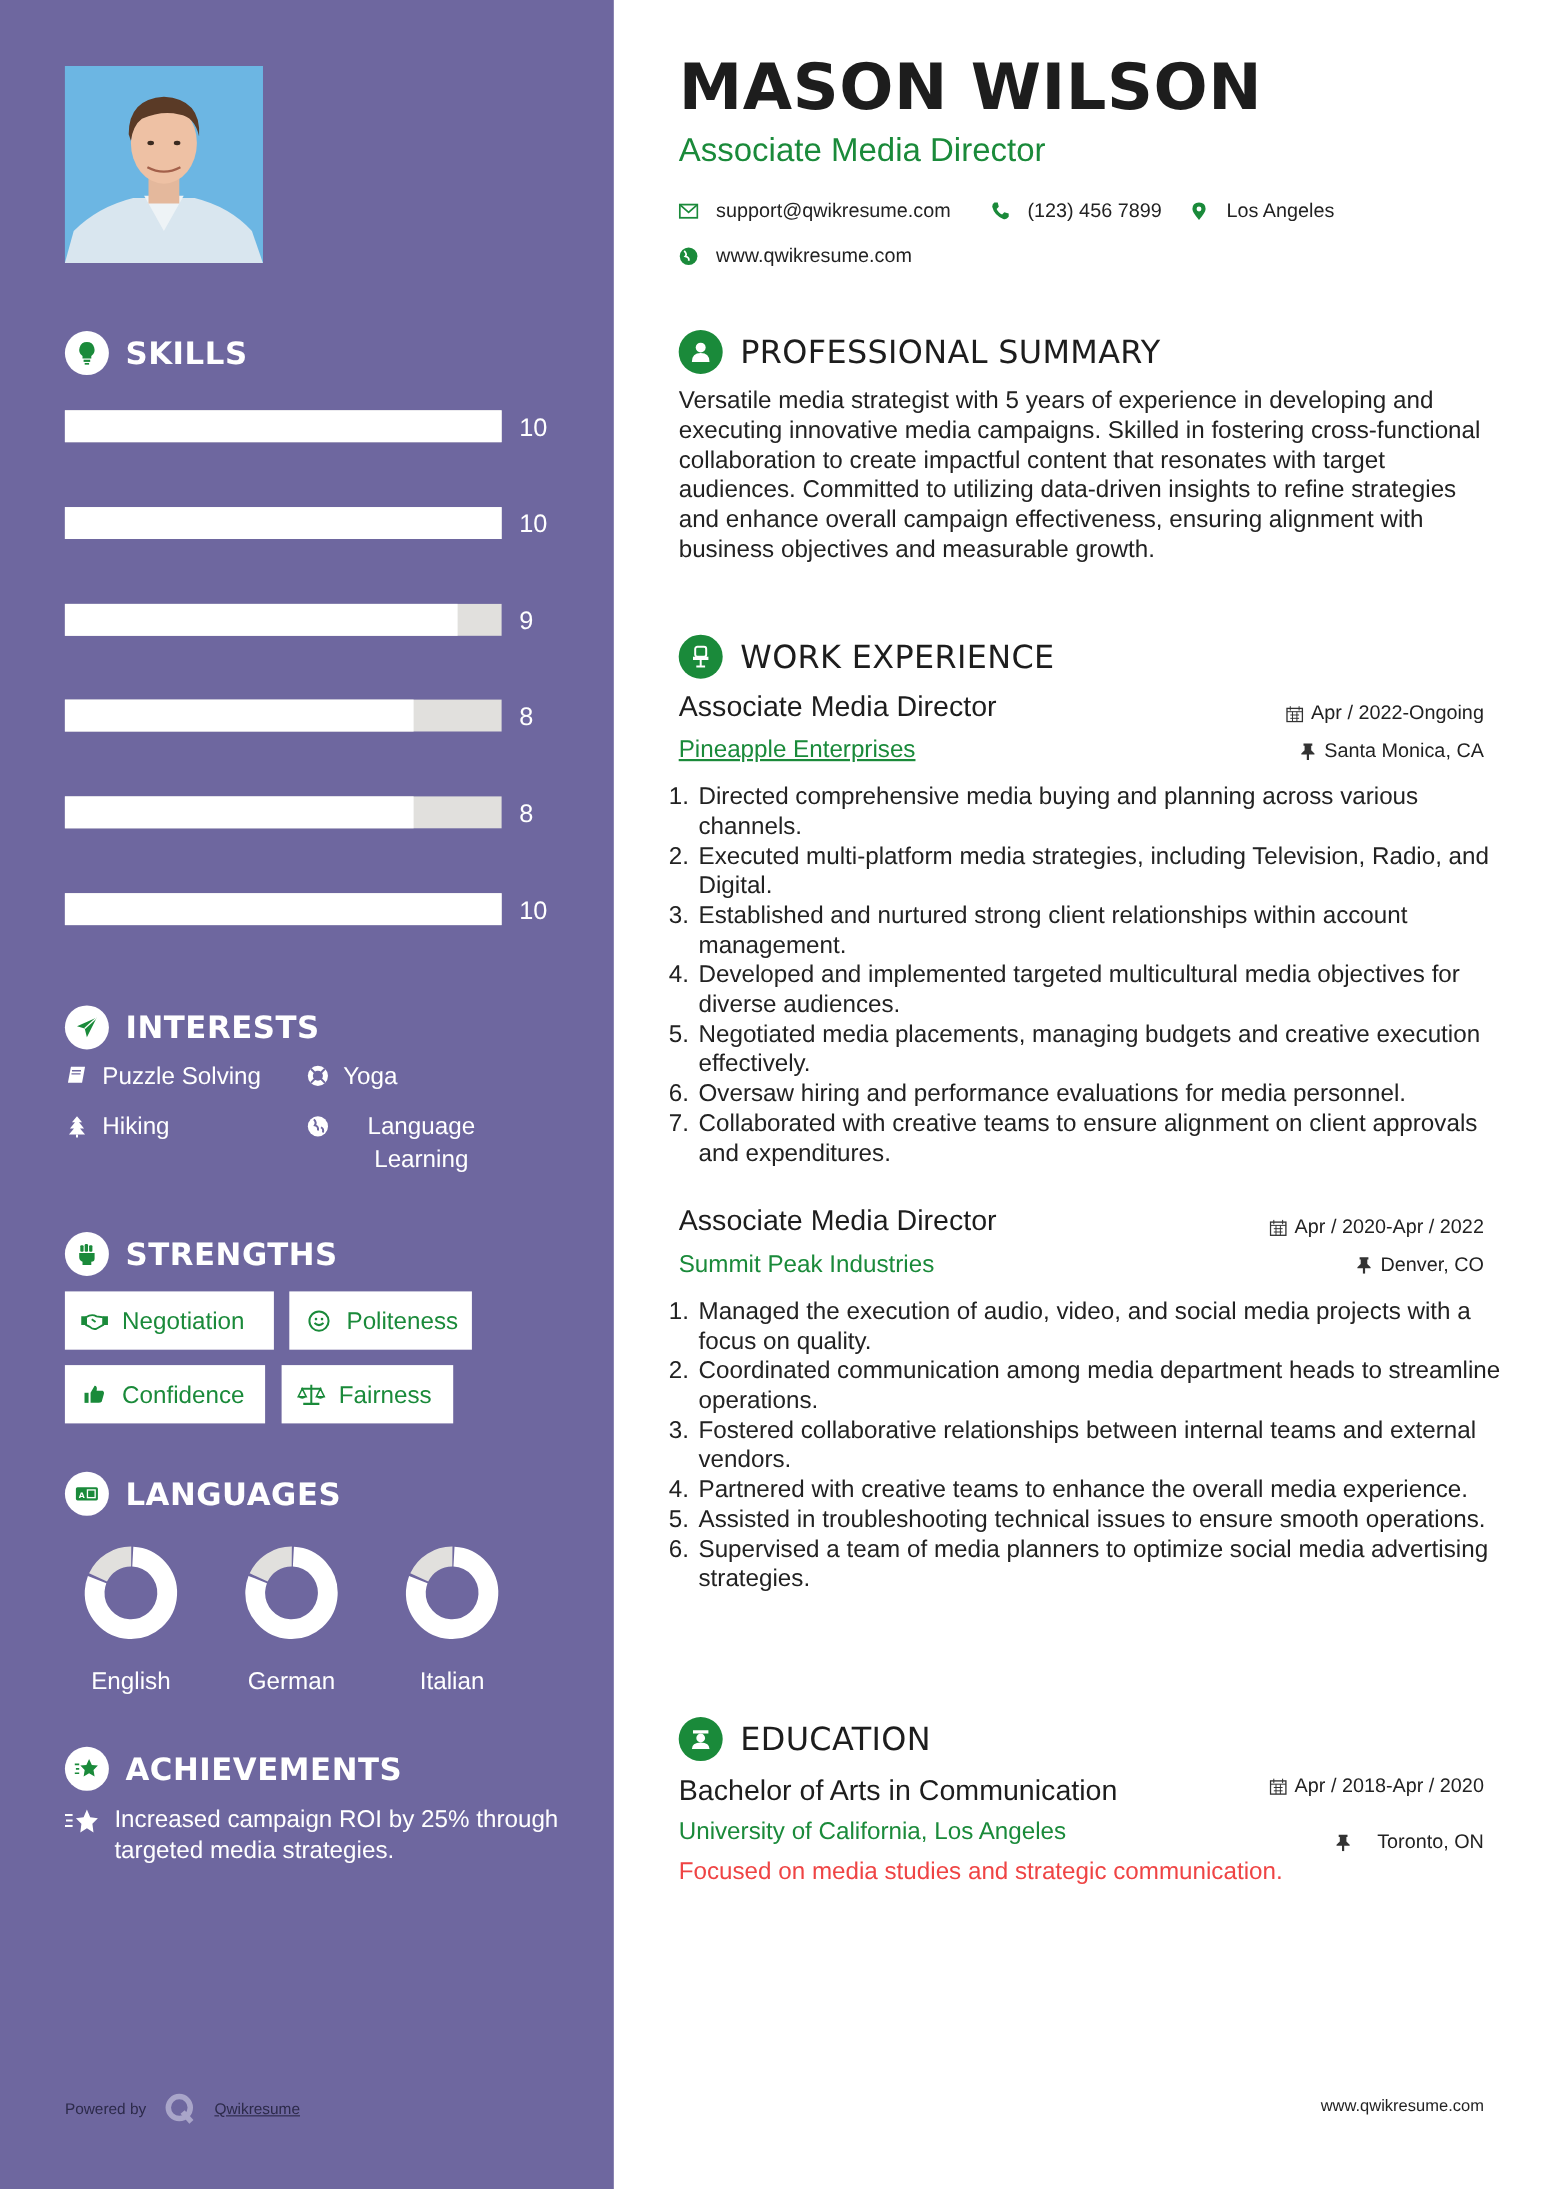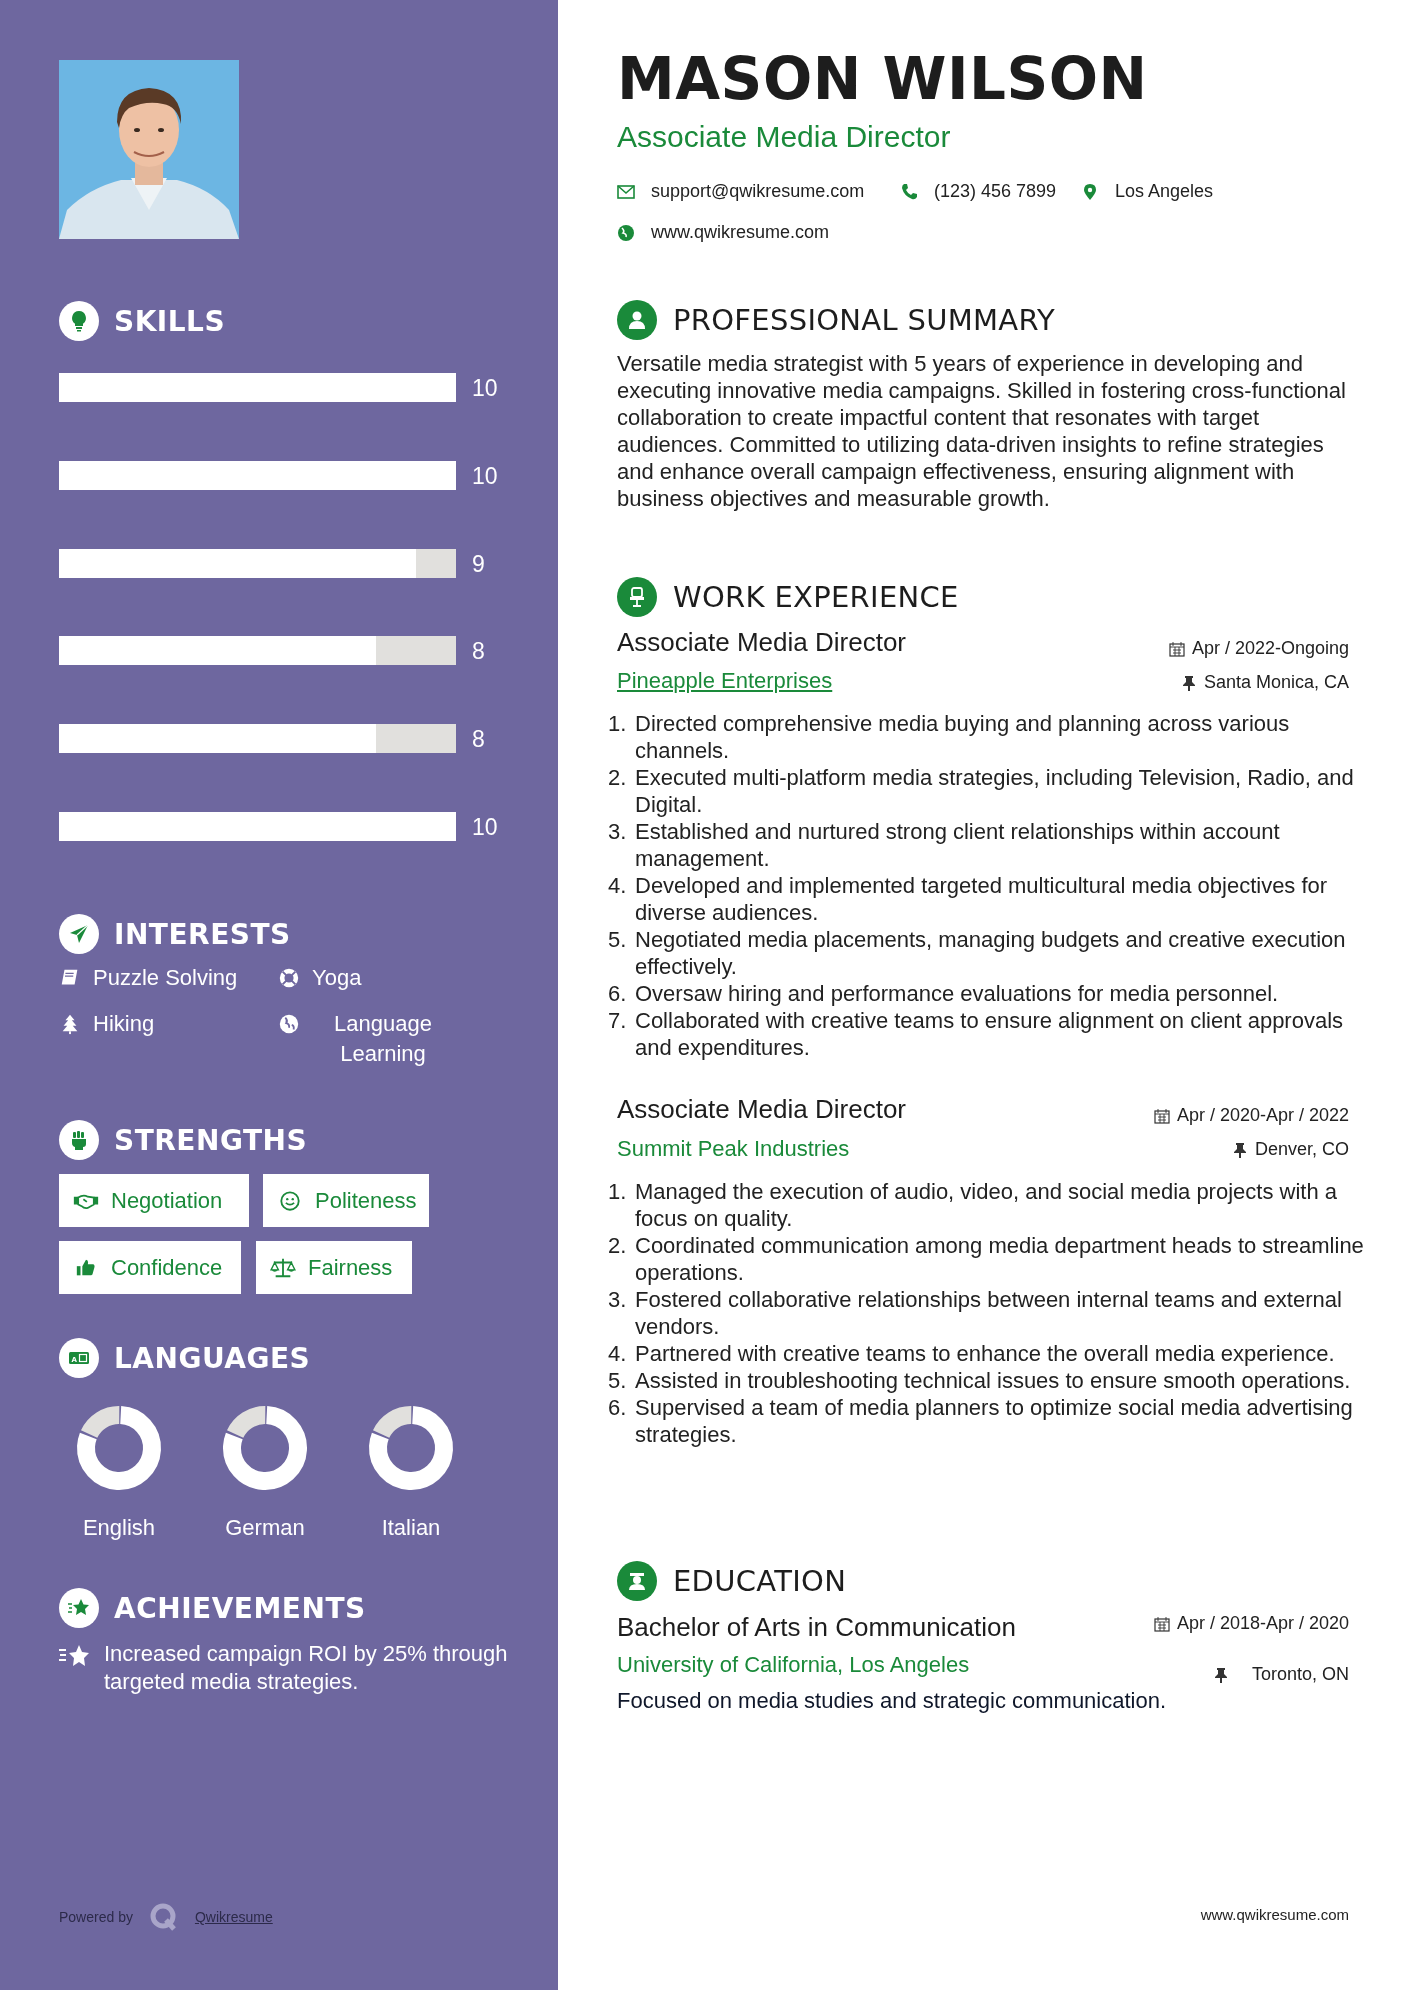--- a/index.html
+++ b/index.html
@@ -66,21 +66,21 @@
 
   .job-title { position: absolute; left: 617px; font-size: 26px; color: #1d1d1d; }
   .job-company { position: absolute; left: 617px; font-size: 22px; color: #1a8a3a; }
   .meta { position: absolute; right: 58px; font-size: 18px; color: #222; display: flex; align-items: center; }
   .meta svg { width: 16px; height: 16px; margin-right: 7px; }
 
   ol.duties { position: absolute; left: 608px; width: 760px; list-style: none; font-size: 22px; line-height: 27px; color: #222; }
   ol.duties li { position: relative; padding-left: 27px; }
   ol.duties li .num { position: absolute; left: 0; top: 0; }
 
-  .edu-desc { position: absolute; left: 617px; top: 1688px; font-size: 22px; color: #0f172a; }
+  .edu-desc { position: absolute; left: 617px; top: 1688px; font-size: 22px; color: #ef4444; }
   .footer-url { position: absolute; right: 58px; top: 1906px; font-size: 15px; color: #222; }
 </style>
 </head>
 <body>
 
 <div class="sidebar">
 
   <div class="photo" title="Profile photo of Mason Wilson">
     <svg viewBox="0 0 180 179">
       <rect width="180" height="179" fill="#6cb6e3"></rect>

